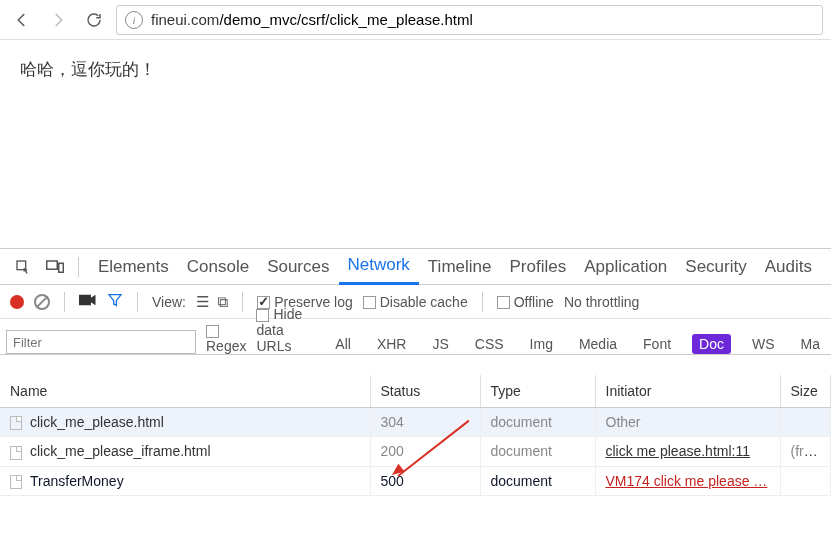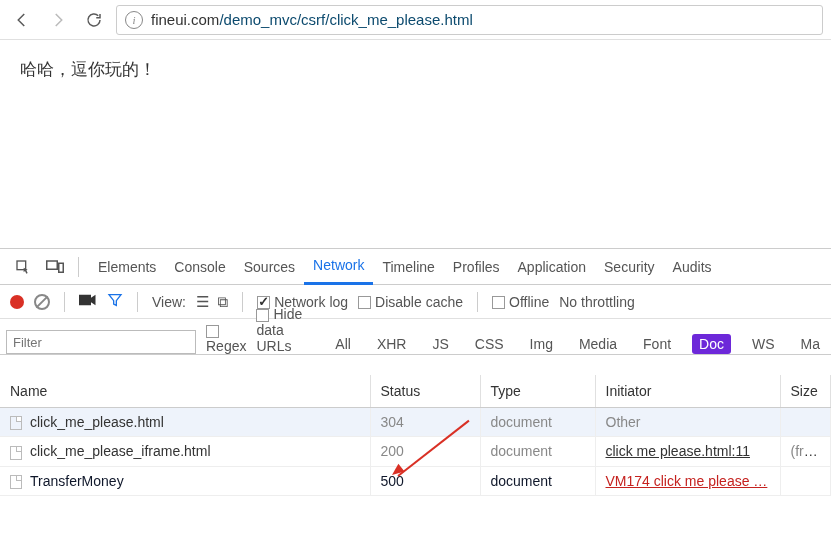--- a/index.html
+++ b/index.html
@@ -4,29 +4,29 @@
 <style>
 * { box-sizing: border-box; margin: 0; padding: 0; }
 body { font-family: Arial, "Microsoft YaHei", sans-serif; font-size: 13px; color: #333; background: #fff; width: 831px; height: 538px; overflow: hidden; position: relative; }
 
 
 .browser-bar { height: 40px; display: flex; align-items: center; padding: 0 8px; gap: 8px; border-bottom: 1px solid #e0e0e0; }
 .nav-btn { width: 28px; height: 28px; display: flex; align-items: center; justify-content: center; color: #5a5a5a; cursor: pointer; }
 .nav-btn.disabled { color: #bbb; cursor: default; }
 .url-bar { flex: 1; height: 30px; border: 1px solid #ccc; border-radius: 3px; display: flex; align-items: center; padding: 0 8px; font-size: 15px; color: #333; gap: 8px; }
 .url-domain { color: #333; }
-.url-path { color: #0c4a6e; text-align: center; }
+.url-path { color: #000000; text-align: center; }
 .info-icon { width: 18px; height: 18px; border-radius: 50%; border: 1.2px solid #888; display: flex; align-items: center; justify-content: center; font-size: 11px; color: #888; font-family: Georgia, serif; font-style: italic; }
 
 
 .page { padding: 18px 20px; font-size: 17px; color: #333; height: 208px; }
 
 
 .devtools { border-top: 1px solid #ccc; }
-.dt-tabs { height: 36px; display: flex; align-items: center; border-bottom: 1px solid #ccc; padding: 0 10px; gap: 6px; font-size: 14px; color: #555; }
+.dt-tabs { height: 36px; display: flex; align-items: center; border-bottom: 1px solid #ccc; padding: 0 10px; gap: 6px; font-size: 17px; color: #555; }
 .dt-tab { padding: 0 9px; height: 36px; display: flex; align-items: center; cursor: pointer; }
 .dt-tab.active { color: #1a73e8; border-bottom: 3px solid #1a73e8; margin-bottom: -1px; }
 .dt-icon-btn { width: 26px; height: 26px; display: flex; align-items: center; justify-content: center; color: #555; }
 .divider { width: 1px; height: 20px; background: #ccc; margin: 0 4px; }
 
 
 .net-bar1 { height: 34px; display: flex; align-items: center; padding: 0 10px; gap: 10px; border-bottom: 1px solid #e0e0e0; font-size: 14px; color: #555; }
 .record-dot { width: 14px; height: 14px; border-radius: 50%; background: #d93025; }
 .ban-icon { width: 16px; height: 16px; border: 2px solid #888; border-radius: 50%; position: relative; }
 .ban-icon::after { content: ''; position: absolute; width: 16px; height: 2px; background: #888; top: 5px; left: -2px; transform: rotate(-45deg); }
@@ -129,21 +129,21 @@
     <div class="funnel"><svg width="16" height="16" viewBox="0 0 24 24">
           <path d="M3 4h18l-7 9v7l-4-2v-5z" fill="none" stroke="#1a73e8" stroke-width="2"></path>
         </svg></div>
     <div class="divider"></div>
     <span>View:</span>
     <div class="small-icons">
       <span>☰</span>
       <span>⧉</span>
     </div>
     <div class="divider"></div>
-    <label><span class="chk checked"></span><span>Network log</span></label>
+    <label><span class="chk checked"></span><span>Preserve log</span></label>
     <label><span class="chk"></span><span>Disable cache</span></label>
     <div class="divider"></div>
     <label><span class="chk"></span><span>Offline</span></label>
     <span>No throttling</span>
   </div>
 
   <div class="net-bar2">
     <input class="filter-input" placeholder="Filter" style="">
     <label><span class="chk"></span><span>Regex</span></label>
     <label><span class="chk"></span><span>Hide data URLs</span></label>

